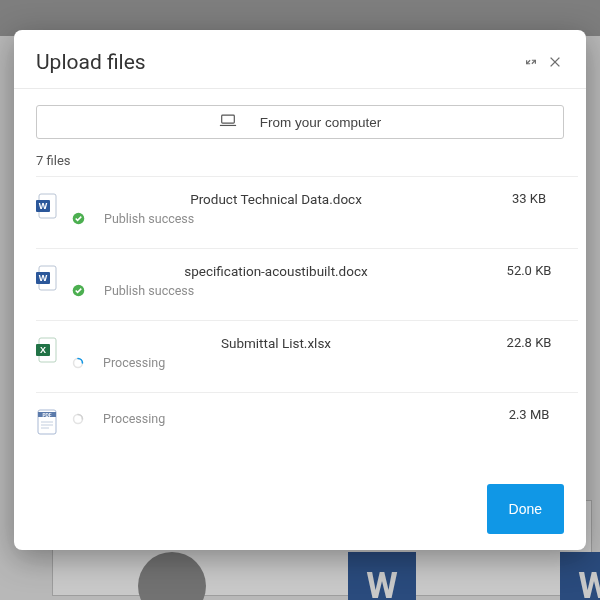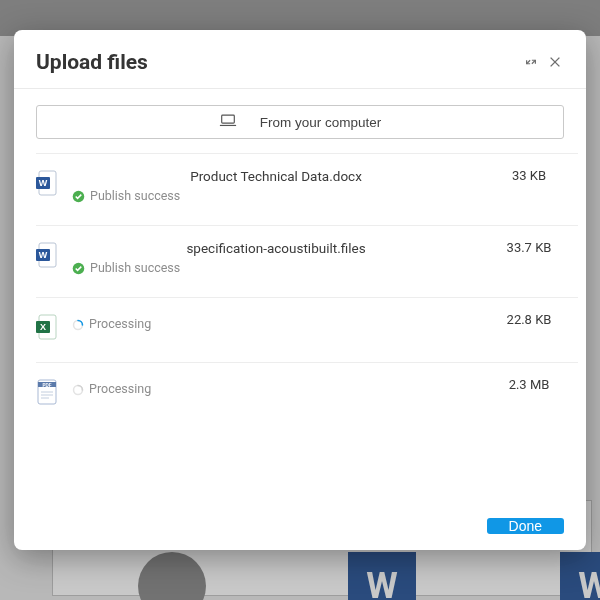--- a/index.html
+++ b/index.html
@@ -59,21 +59,21 @@
     flex-direction: column;
     padding: 0;
   }
   .modal-header {
     display: flex;
     align-items: center;
     padding: 20px 22px 14px 22px;
   }
   .modal-title {
     font-size: 21px;
-    font-weight: 700;
+    font-weight: 400;
     color: #343434;
     flex: 1;
   }
   .hdr-icon {
     width: 18px;
     height: 18px;
     margin-left: 6px;
     cursor: pointer;
     color: #6e6e6e;
     display: flex;
@@ -141,22 +141,22 @@
     white-space: nowrap;
     overflow: hidden;
     text-overflow: ellipsis;
     text-align: center;
   }
   .file-status {
     font-size: 12.5px;
     color: #8d8d8d;
     margin-top: 4px;
     display: flex;
-    align-items: flex-end;
-    gap: 5px;
+    align-items: center;
+    gap: 19px;
   }
   .status-dot-success {
     width: 13px; height: 13px;
   }
   .status-spinner {
     width: 12px; height: 12px;
   }
   .file-size {
     width: 70px;
     font-size: 13px;
@@ -167,21 +167,21 @@
   .modal-footer {
     padding: 14px 22px 16px 22px;
     display: flex;
     justify-content: flex-end;
   }
   .done-btn {
     background: #1097e6;
     color: #fff;
     border: none;
     border-radius: 3px;
-    padding: 0 22px;
+    padding: 17px 22px;
     font-size: 14px;
     cursor: pointer;
   }
 </style>
 </head>
 <body>
 
 <div class="backdrop">
   <div class="bg-cell" style="left:52px;top:500px;width:540px;height:96px;"></div>
   <div class="bg-sync" style="left:138px;top:552px;"></div>
@@ -216,20 +216,21 @@
       <span>
         <svg viewBox="0 0 20 14" width="18" height="13" fill="none" stroke="#555" stroke-width="1.3">
           <rect x="3" y="1" width="14" height="9" rx="1"></rect>
           <line x1="1" y1="12.5" x2="19" y2="12.5"></line>
         </svg>
       </span>
       <span>From your computer</span>
     </button>
   </div>
 
+  <div class="count-row">7 files</div>
 
   <div class="files-scroll" id="files-list">
       <div class="file-row">
         <div class="file-icon"><svg viewBox="0 0 22 26" width="22" height="26">
             <rect x="3" y="1" width="17" height="24" rx="2" fill="#fff" stroke="#b9c4d4"></rect>
             <rect x="0" y="7" width="14" height="12" rx="1" fill="#2b579a"></rect>
             <text x="7" y="16" text-anchor="middle" fill="#fff" font-size="9" font-weight="700" font-family="Arial">W</text>
           </svg></div>
         <div class="file-info">
           <div class="file-name">Product Technical Data.docx</div>
@@ -243,38 +244,39 @@
         </div>
         <div class="file-size">33 KB</div>
       </div>
       <div class="file-row">
         <div class="file-icon"><svg viewBox="0 0 22 26" width="22" height="26">
             <rect x="3" y="1" width="17" height="24" rx="2" fill="#fff" stroke="#b9c4d4"></rect>
             <rect x="0" y="7" width="14" height="12" rx="1" fill="#2b579a"></rect>
             <text x="7" y="16" text-anchor="middle" fill="#fff" font-size="9" font-weight="700" font-family="Arial">W</text>
           </svg></div>
         <div class="file-info">
-          <div class="file-name">specification-acoustibuilt.files</div>
+          <div class="file-name">specification-acoustibuilt.docx</div>
           <div class="file-status">
             <span class="status-dot-success"><svg viewBox="0 0 14 14" width="13" height="13">
                 <circle cx="7" cy="7" r="6.2" fill="#4caf50"></circle>
                 <polyline points="4,7 6,9 10,5" fill="none" stroke="#fff" stroke-width="1.6"></polyline>
               </svg></span>
             <span>Publish success</span>
           </div>
         </div>
-        <div class="file-size">33.7 KB</div>
+        <div class="file-size">52.0 KB</div>
       </div>
       <div class="file-row">
         <div class="file-icon"><svg viewBox="0 0 22 26" width="22" height="26">
             <rect x="3" y="1" width="17" height="24" rx="2" fill="#fff" stroke="#b9d4c1"></rect>
             <rect x="0" y="7" width="14" height="12" rx="1" fill="#217346"></rect>
             <text x="7" y="16" text-anchor="middle" fill="#fff" font-size="9" font-weight="700" font-family="Arial">X</text>
           </svg></div>
         <div class="file-info">
+          <div class="file-name">Submittal List.xlsx</div>
           <div class="file-status">
             <span class="status-spinner"><svg viewBox="0 0 14 14" width="12" height="12">
                 <circle cx="7" cy="7" r="5.2" fill="none" stroke="#e4e4e4" stroke-width="1.8"></circle>
                 <path d="M7 1.8 A5.2 5.2 0 0 1 12.2 7" fill="none" stroke="#1097e6" stroke-width="1.8" stroke-linecap="round"></path>
               </svg></span>
             <span>Processing</span>
           </div>
         </div>
         <div class="file-size">22.8 KB</div>
       </div>

